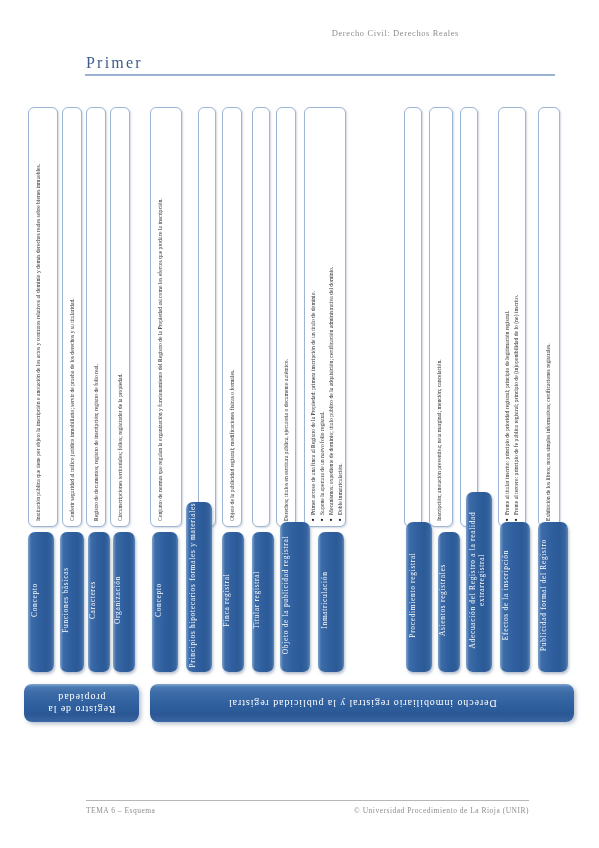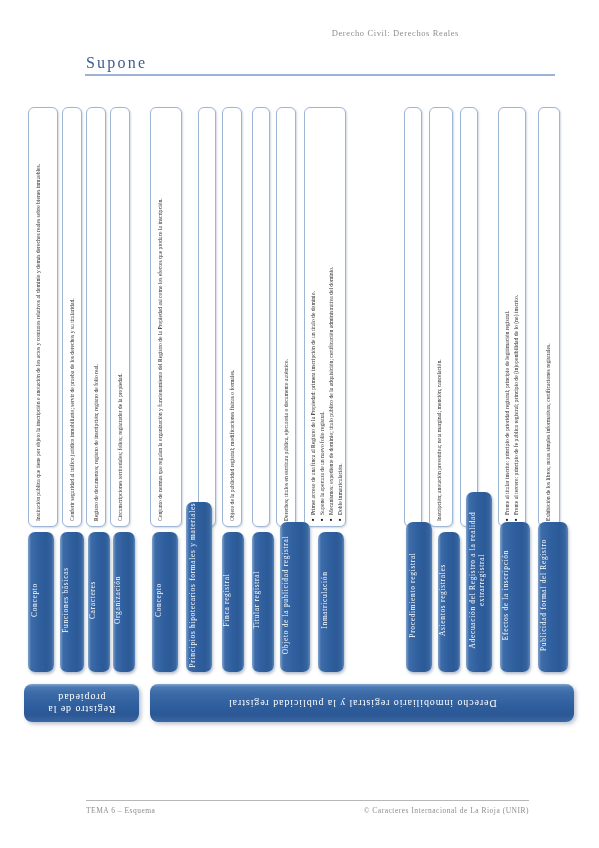--- a/index.html
+++ b/index.html
@@ -171,21 +171,21 @@
   }
 </style>
 </head>
 <body>
 
 <div id="header">
   <span>Derecho Civil: Derechos Reales</span>
 </div>
 
 <div id="page-title-wrap">
-  <div id="page-title">Supone</div>
+  <div id="page-title">Primer</div>
   <div id="title-rule"></div>
 </div>
 
 <div id="diagram">
 
   <div class="vbox" style="left:28px; top:3px; width:30px; height:420px;">
     <div class="vtext" style="left:5px; top:413px; width:408px;">Institución pública que tiene por objeto la inscripción o anotación de los actos y contratos relativos al dominio y demás derechos reales sobre bienes inmuebles.</div>
   </div>
   <div class="vbox" style="left:62px; top:3px; width:20px; height:420px;">
     <div class="vtext" style="left:5px; top:413px; width:408px;">Conferir seguridad al tráfico jurídico inmobiliario; servir de prueba de los derechos y su titularidad.</div>
@@ -316,14 +316,14 @@
 
   <div class="hbar" style="left:150px; top:580px; width:424px; height:38px;">
     <div class="htext">Derecho inmobiliario registral y la publicidad registral</div>
   </div>
 
 </div>
 
 <div id="footer-rule"></div>
 <div id="footer">
   <span>TEMA 6 – Esquema</span>
-  <span>© Caracteres Internacional de La Rioja (UNIR)</span>
+  <span>© Universidad Procedimiento de La Rioja (UNIR)</span>
 </div>
 
 </body></html>

